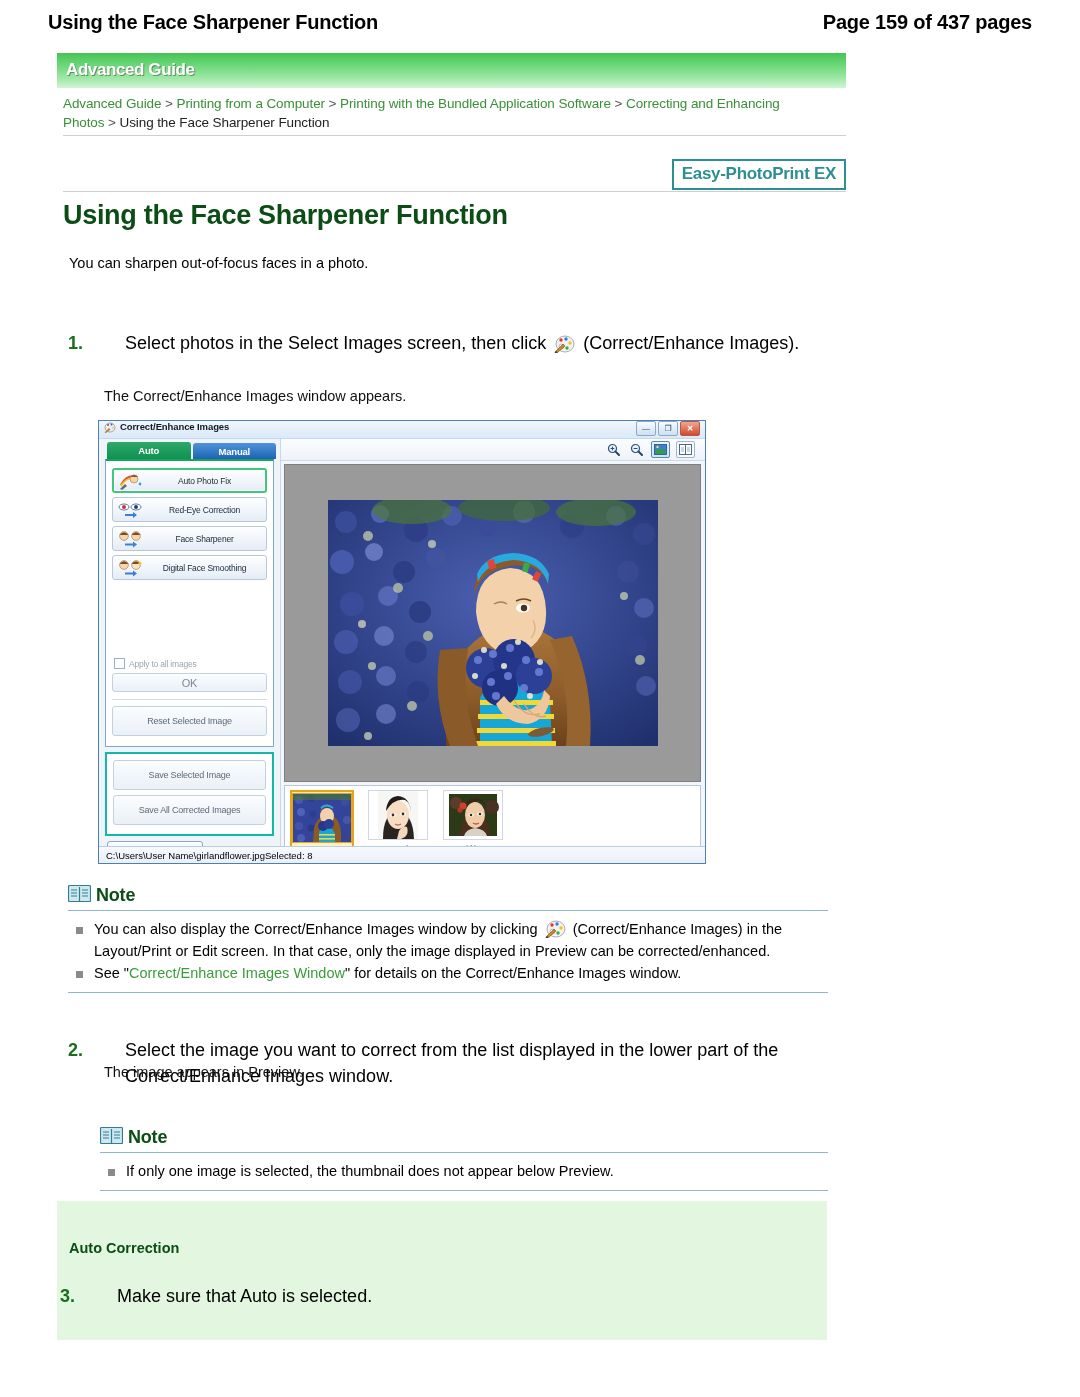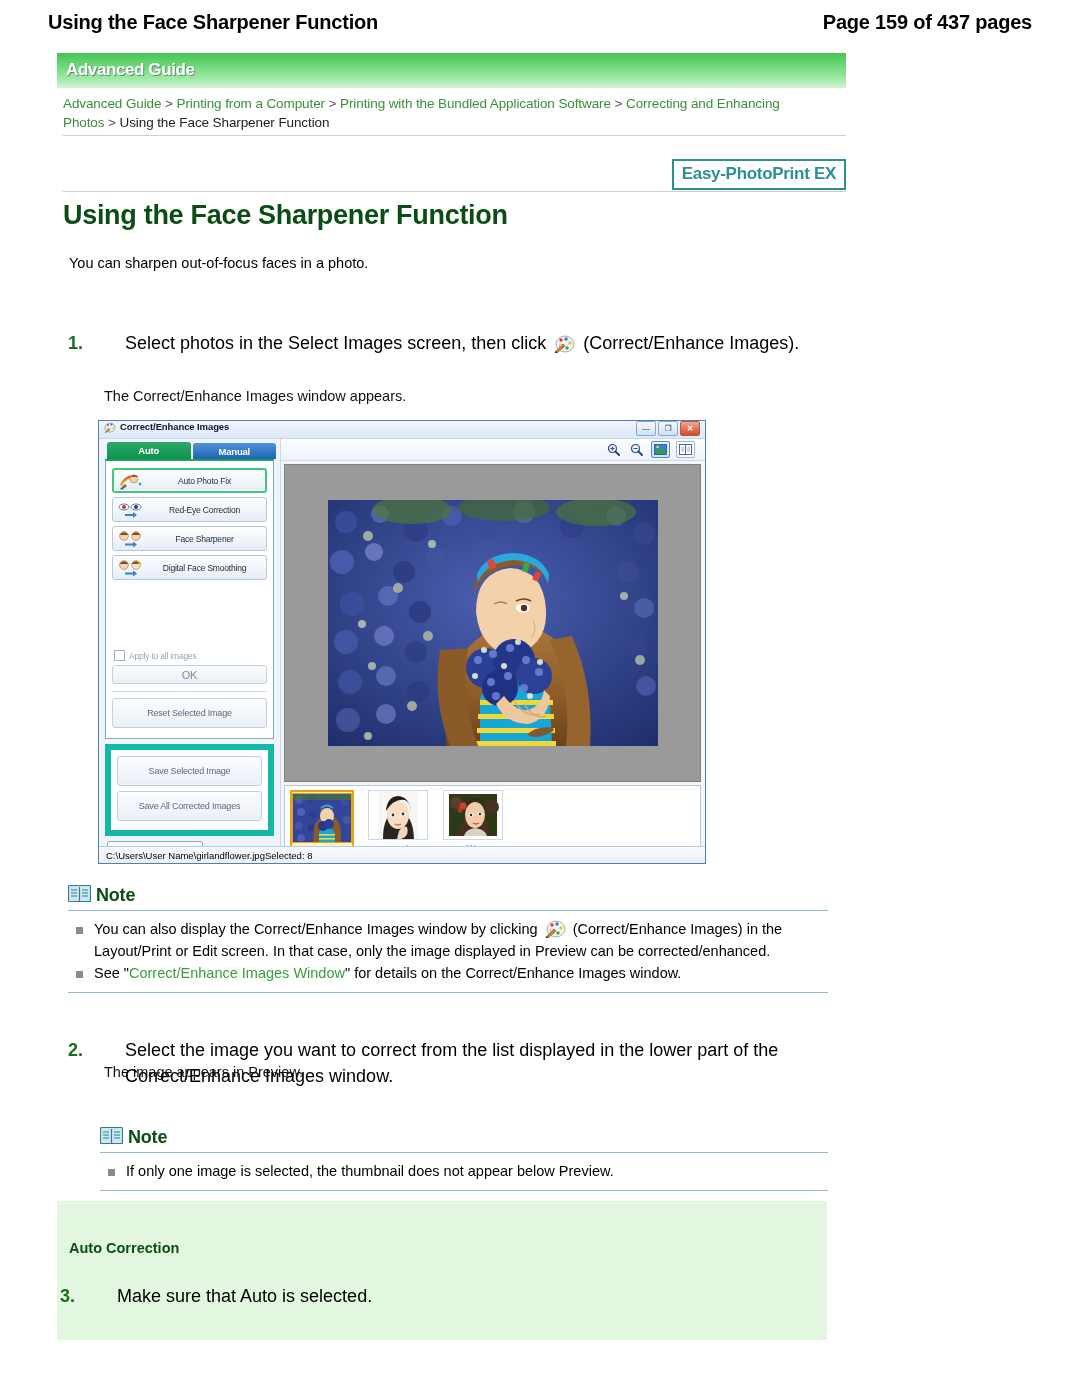--- a/index.html
+++ b/index.html
@@ -366,21 +366,21 @@
   .flatbtn.ok { font-size: 11px; color: #7e8a96; height: 19px; }
 
   .panel-sep {
     height: 1px;
     background: #d2dce7;
     margin: 2px 0 6px 0;
   }
   .panel-inner2 {
     margin: 5px 6px 0 6px;
     background: #ffffff;
-    border: 6px solid #14b8a6;
+    border: 2px solid #14b8a6;
     padding: 6px 6px 4px 6px;
     box-sizing: border-box;
   }
   .exit-wrap { padding: 5px 6px 4px 8px; }
   .exitbtn {
     width: 96px; height: 18px;
     border: 1px solid #8fa6bd;
     border-radius: 3px;
     background: linear-gradient(to bottom,#fdfeff,#e2eaf4);
     display: flex; align-items: center; justify-content: center;

